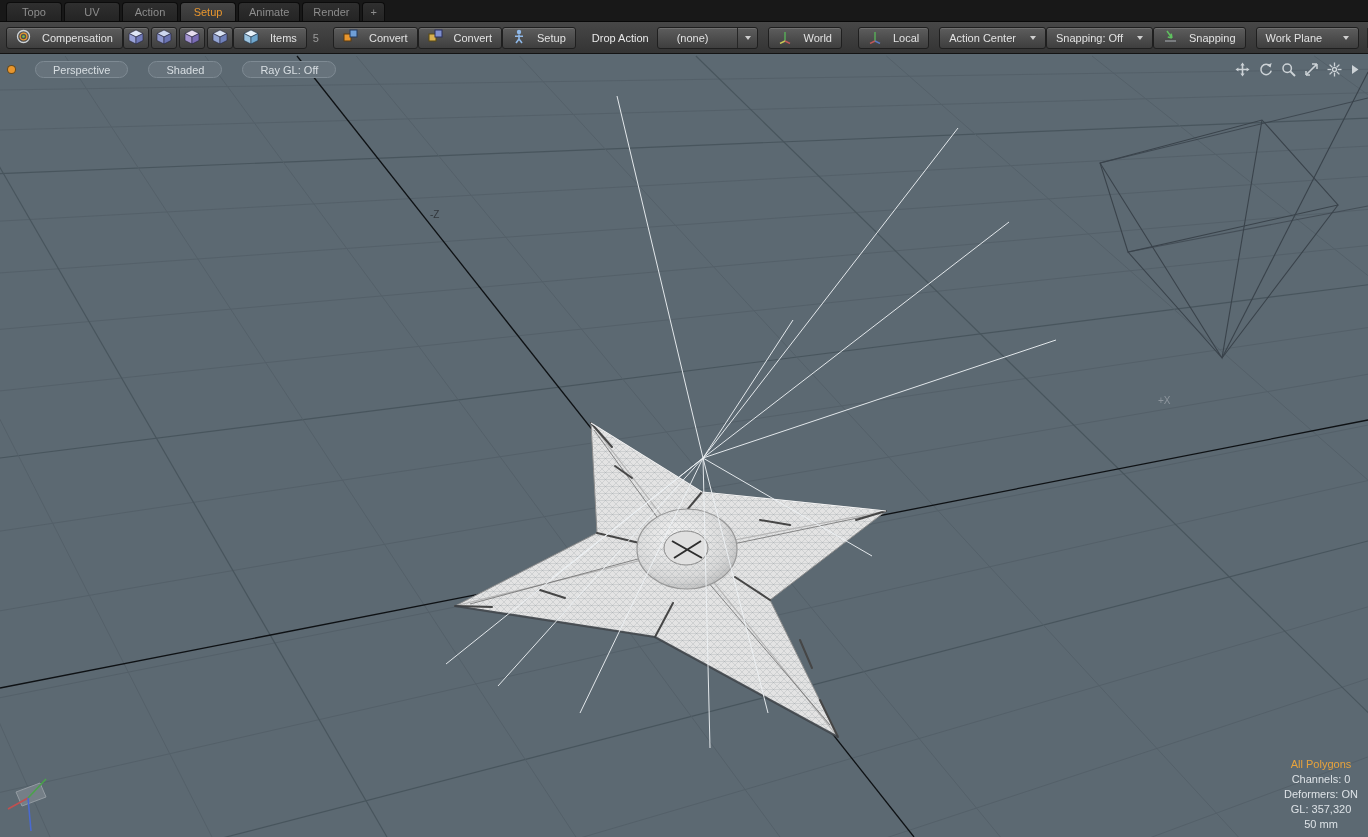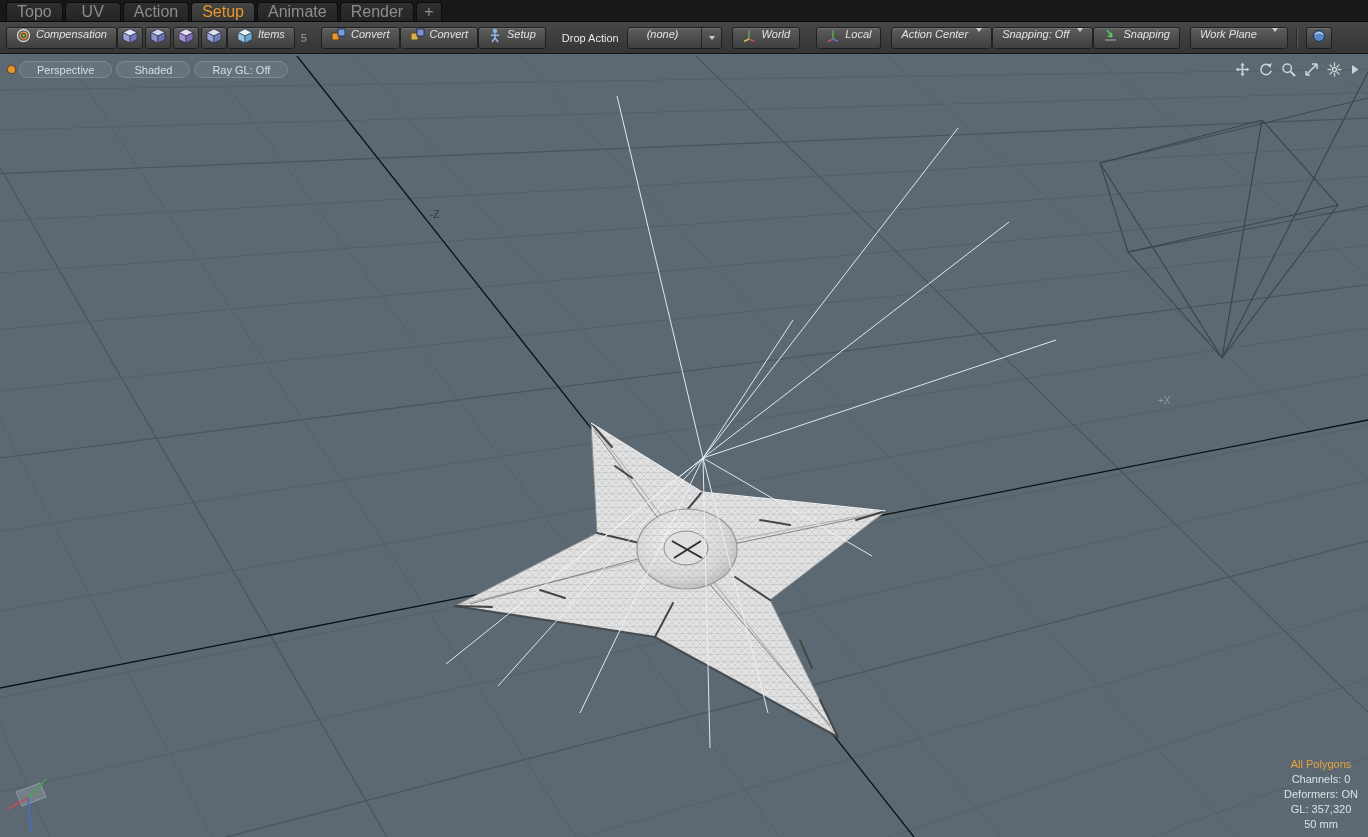--- a/index.html
+++ b/index.html
@@ -4,48 +4,48 @@
 <style>
   *{margin:0;padding:0;box-sizing:border-box;}
   html,body{width:1368px;height:837px;overflow:hidden;background:#1a1a1a;
     font-family:"Liberation Sans","DejaVu Sans",sans-serif;}
   .app{width:1368px;height:837px;display:flex;flex-direction:column;}
 
   
   .tabbar{height:22px;background:#181818;display:flex;align-items:flex-end;
     padding-left:6px;gap:2px;border-bottom:1px solid #090909;}
   .tab{height:19px;min-width:56px;padding:0 10px;display:flex;align-items:center;
-    justify-content:center;font-size:16px;color:#8d8d8d;
+    justify-content:center;font-size:11px;color:#8d8d8d;
     background:linear-gradient(#2f2f2f,#242424);border:1px solid #0c0c0c;border-bottom:none;
     border-radius:4px 4px 0 0;cursor:default;white-space:nowrap;}
   .tab.active{background:linear-gradient(#454545,#363636);color:#e8962e;}
   .tab.plus{min-width:20px;padding:0 7px;}
 
   
   .toolbar{height:32px;background:linear-gradient(#474747,#343434);
     border-bottom:1px solid #141414;display:flex;align-items:center;
     padding:0 6px;font-size:11px;color:#dcdcdc;white-space:nowrap;}
-  .btn{height:22px;display:inline-flex;align-items:flex-start;gap:5px;padding:0 9px;
+  .btn{height:22px;display:inline-flex;align-items:center;gap:11px;padding:0 9px;
     background:linear-gradient(#5d5d5d,#3e3e3e);border:1px solid #1f1f1f;border-radius:3px;
-    color:#e2e2e2;cursor:default;box-shadow:inset 0 1px 0 rgba(255,255,255,.12);flex:0 0 auto;font-style:italic;}
+    color:#e2e2e2;cursor:default;box-shadow:inset 0 1px 0 rgba(255,255,255,.12);flex:0 0 auto;}
   .btn.icon-only{padding:0 4px;}
   .chev{width:0;height:0;border-left:3.5px solid transparent;border-right:3.5px solid transparent;
     border-top:4px solid #cfcfcf;margin-left:3px;}
   .split{margin-left:8px;padding-left:7px;border-left:1px solid #262626;height:100%;
     display:flex;align-items:center;}
   .tlabel{color:#e8e8e8;margin:0 8px;flex:0 0 auto;}
   .count{color:#9a9a9a;margin:0 4px 0 6px;flex:0 0 auto;}
   .vsep{width:2px;height:20px;border-left:1px solid #262626;border-right:1px solid #5a5a5a;
     margin:0 8px;flex:0 0 auto;}
   .ml6{margin-left:16px;} .ml8{} .ml10{margin-left:10px;} .ml2{margin-left:2px;}
 
   
   .viewport{position:relative;flex:1;background:#5c6972;overflow:hidden;}
   #scene{position:absolute;inset:0;width:100%;height:100%;display:block;}
-  .vp-pills{position:absolute;top:7px;left:8px;display:flex;align-items:center;gap:4px;z-index:5;}
+  .vp-pills{position:absolute;top:7px;left:8px;display:flex;align-items:center;gap:20px;z-index:5;}
   .dot{width:7px;height:7px;border-radius:50%;background:#e8962e;box-shadow:0 0 0 1px #6a4a18;}
   .pill{height:17px;padding:0 17px;border-radius:9px;background:#67737c;border:1px solid #7e8a93;
     color:#d8dee2;font-size:11px;display:flex;align-items:center;cursor:default;}
   .vp-nav{position:absolute;top:8px;right:8px;display:flex;align-items:center;gap:8px;z-index:5;}
   .vp-nav span{display:flex;cursor:default;}
   .stats{position:absolute;right:10px;bottom:5px;text-align:center;font-size:11px;
     line-height:15px;color:#dde2e6;z-index:5;}
   .stats .sel{color:#e8a33c;}
   .axis-label{position:absolute;font-size:10px;z-index:4;cursor:default;}
   .axis-label.neg-z{left:430px;top:155px;color:#32373c;}

